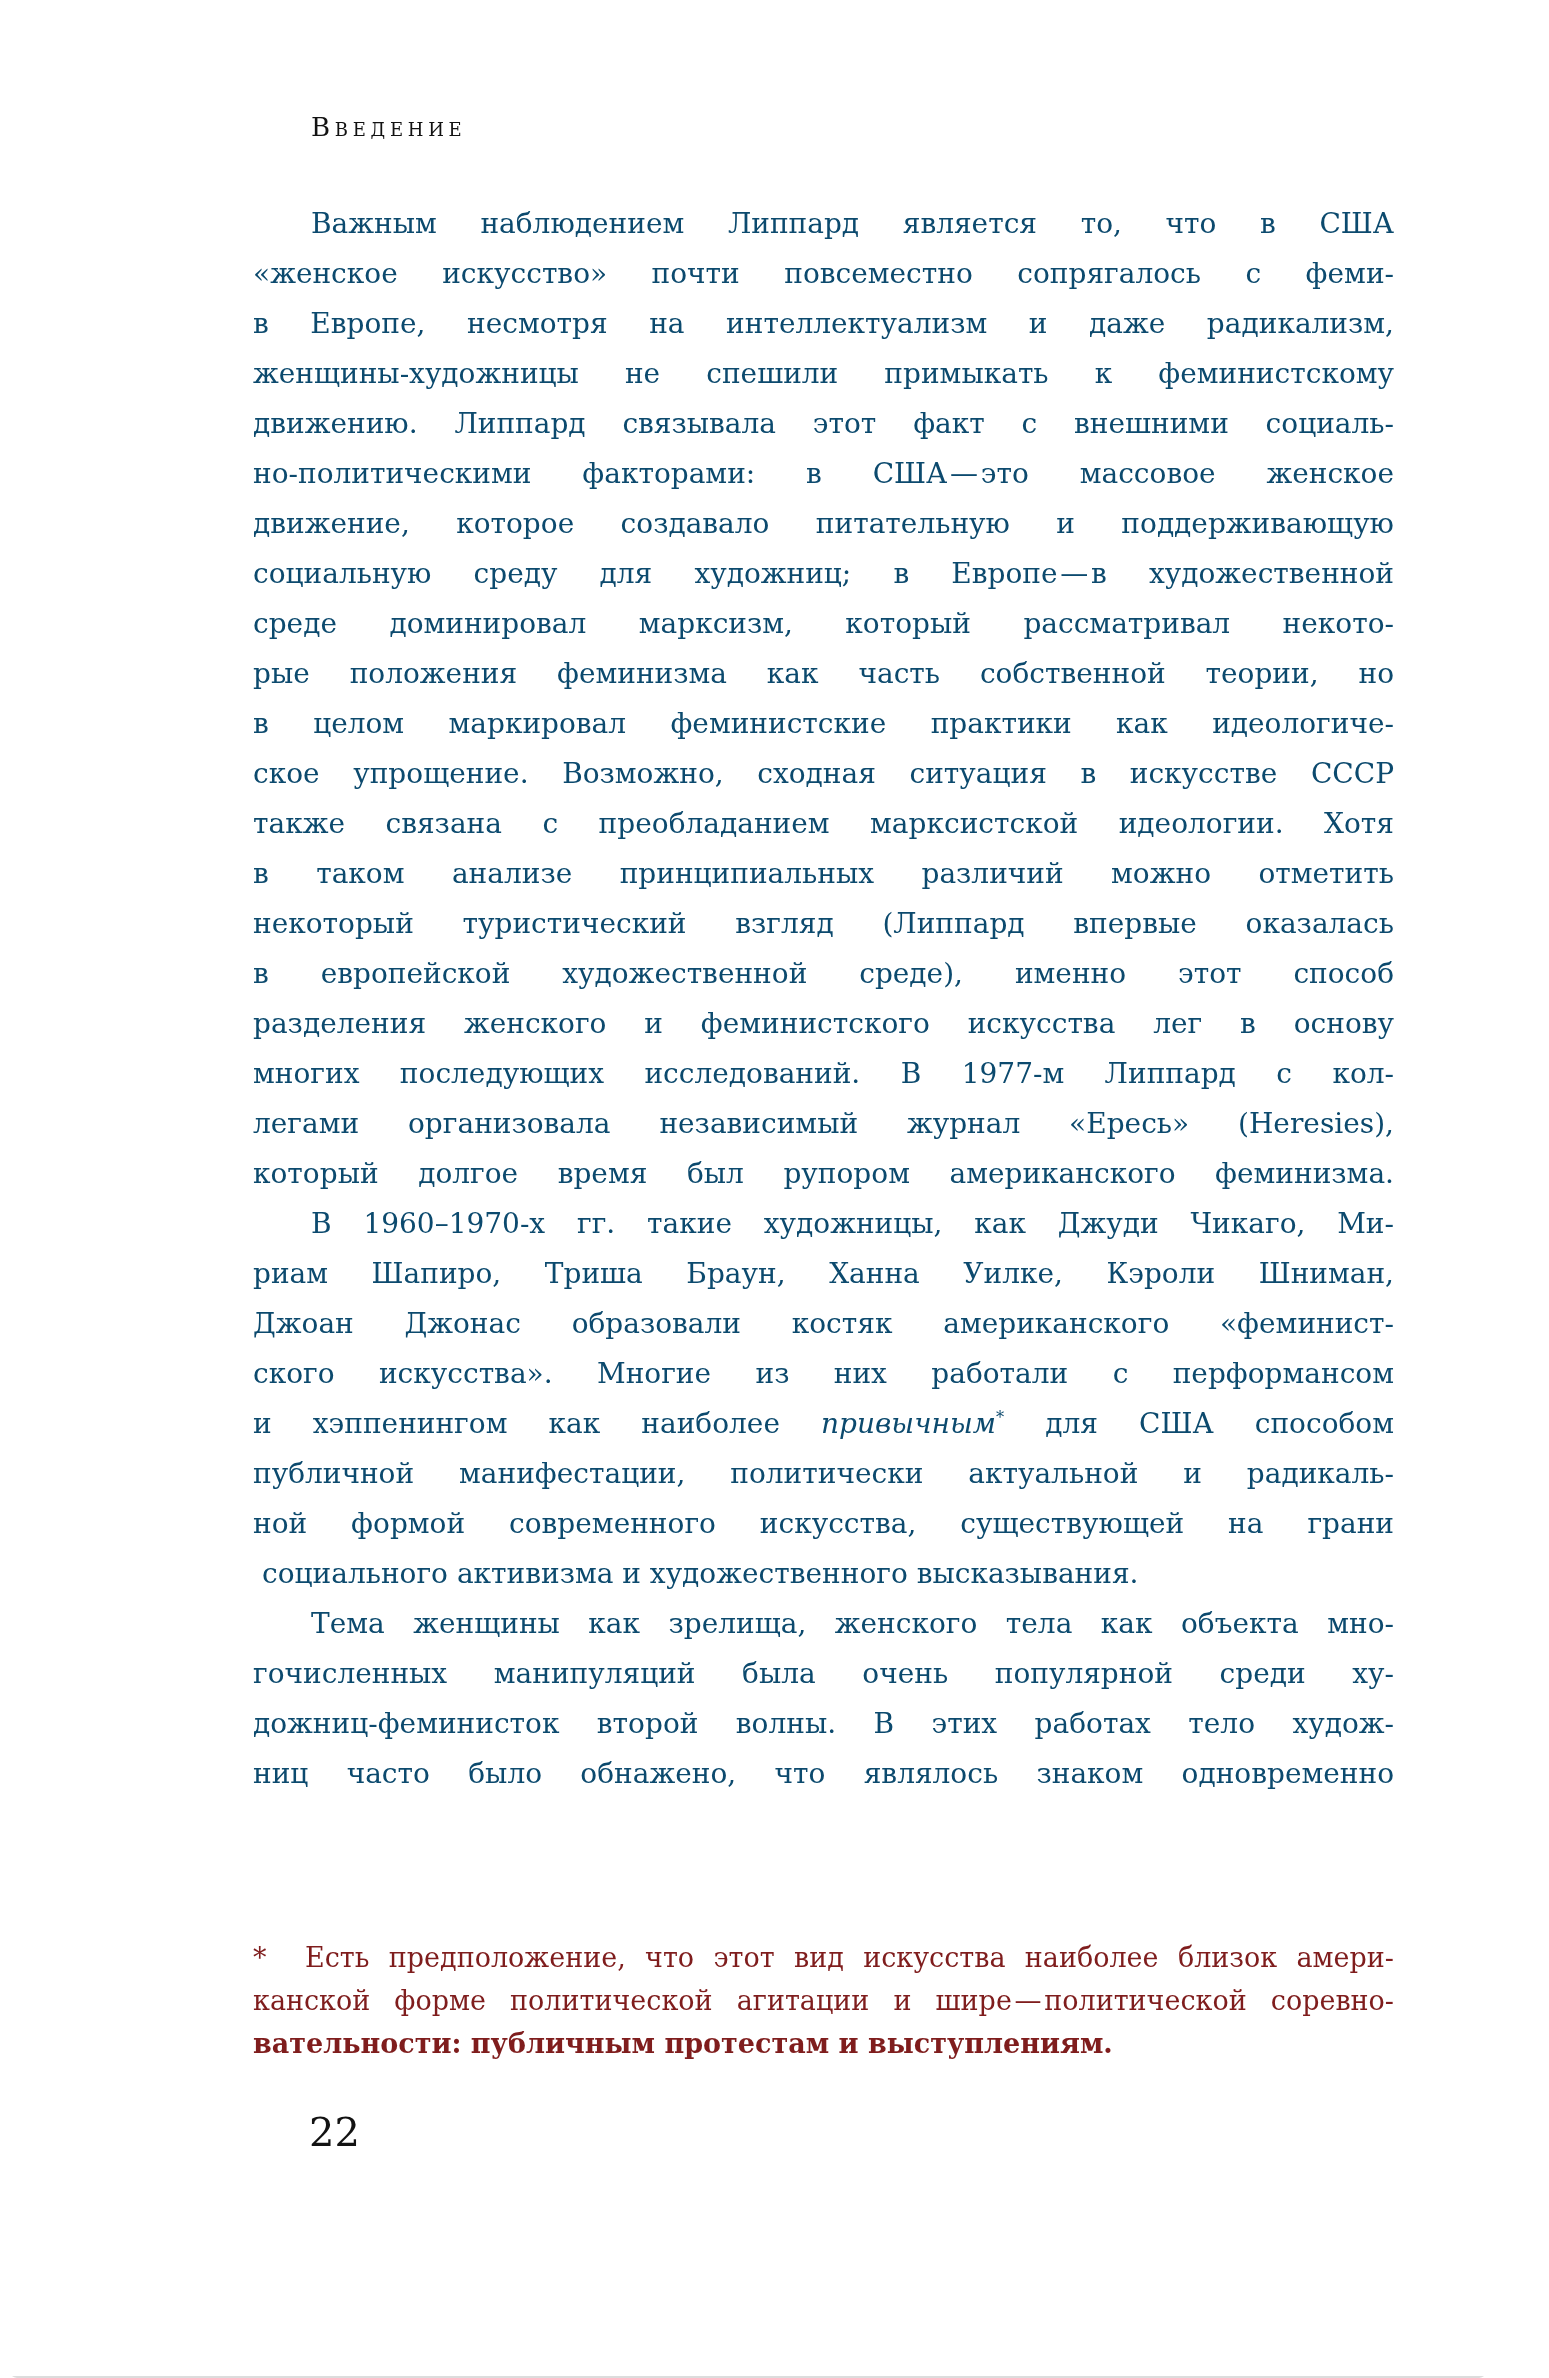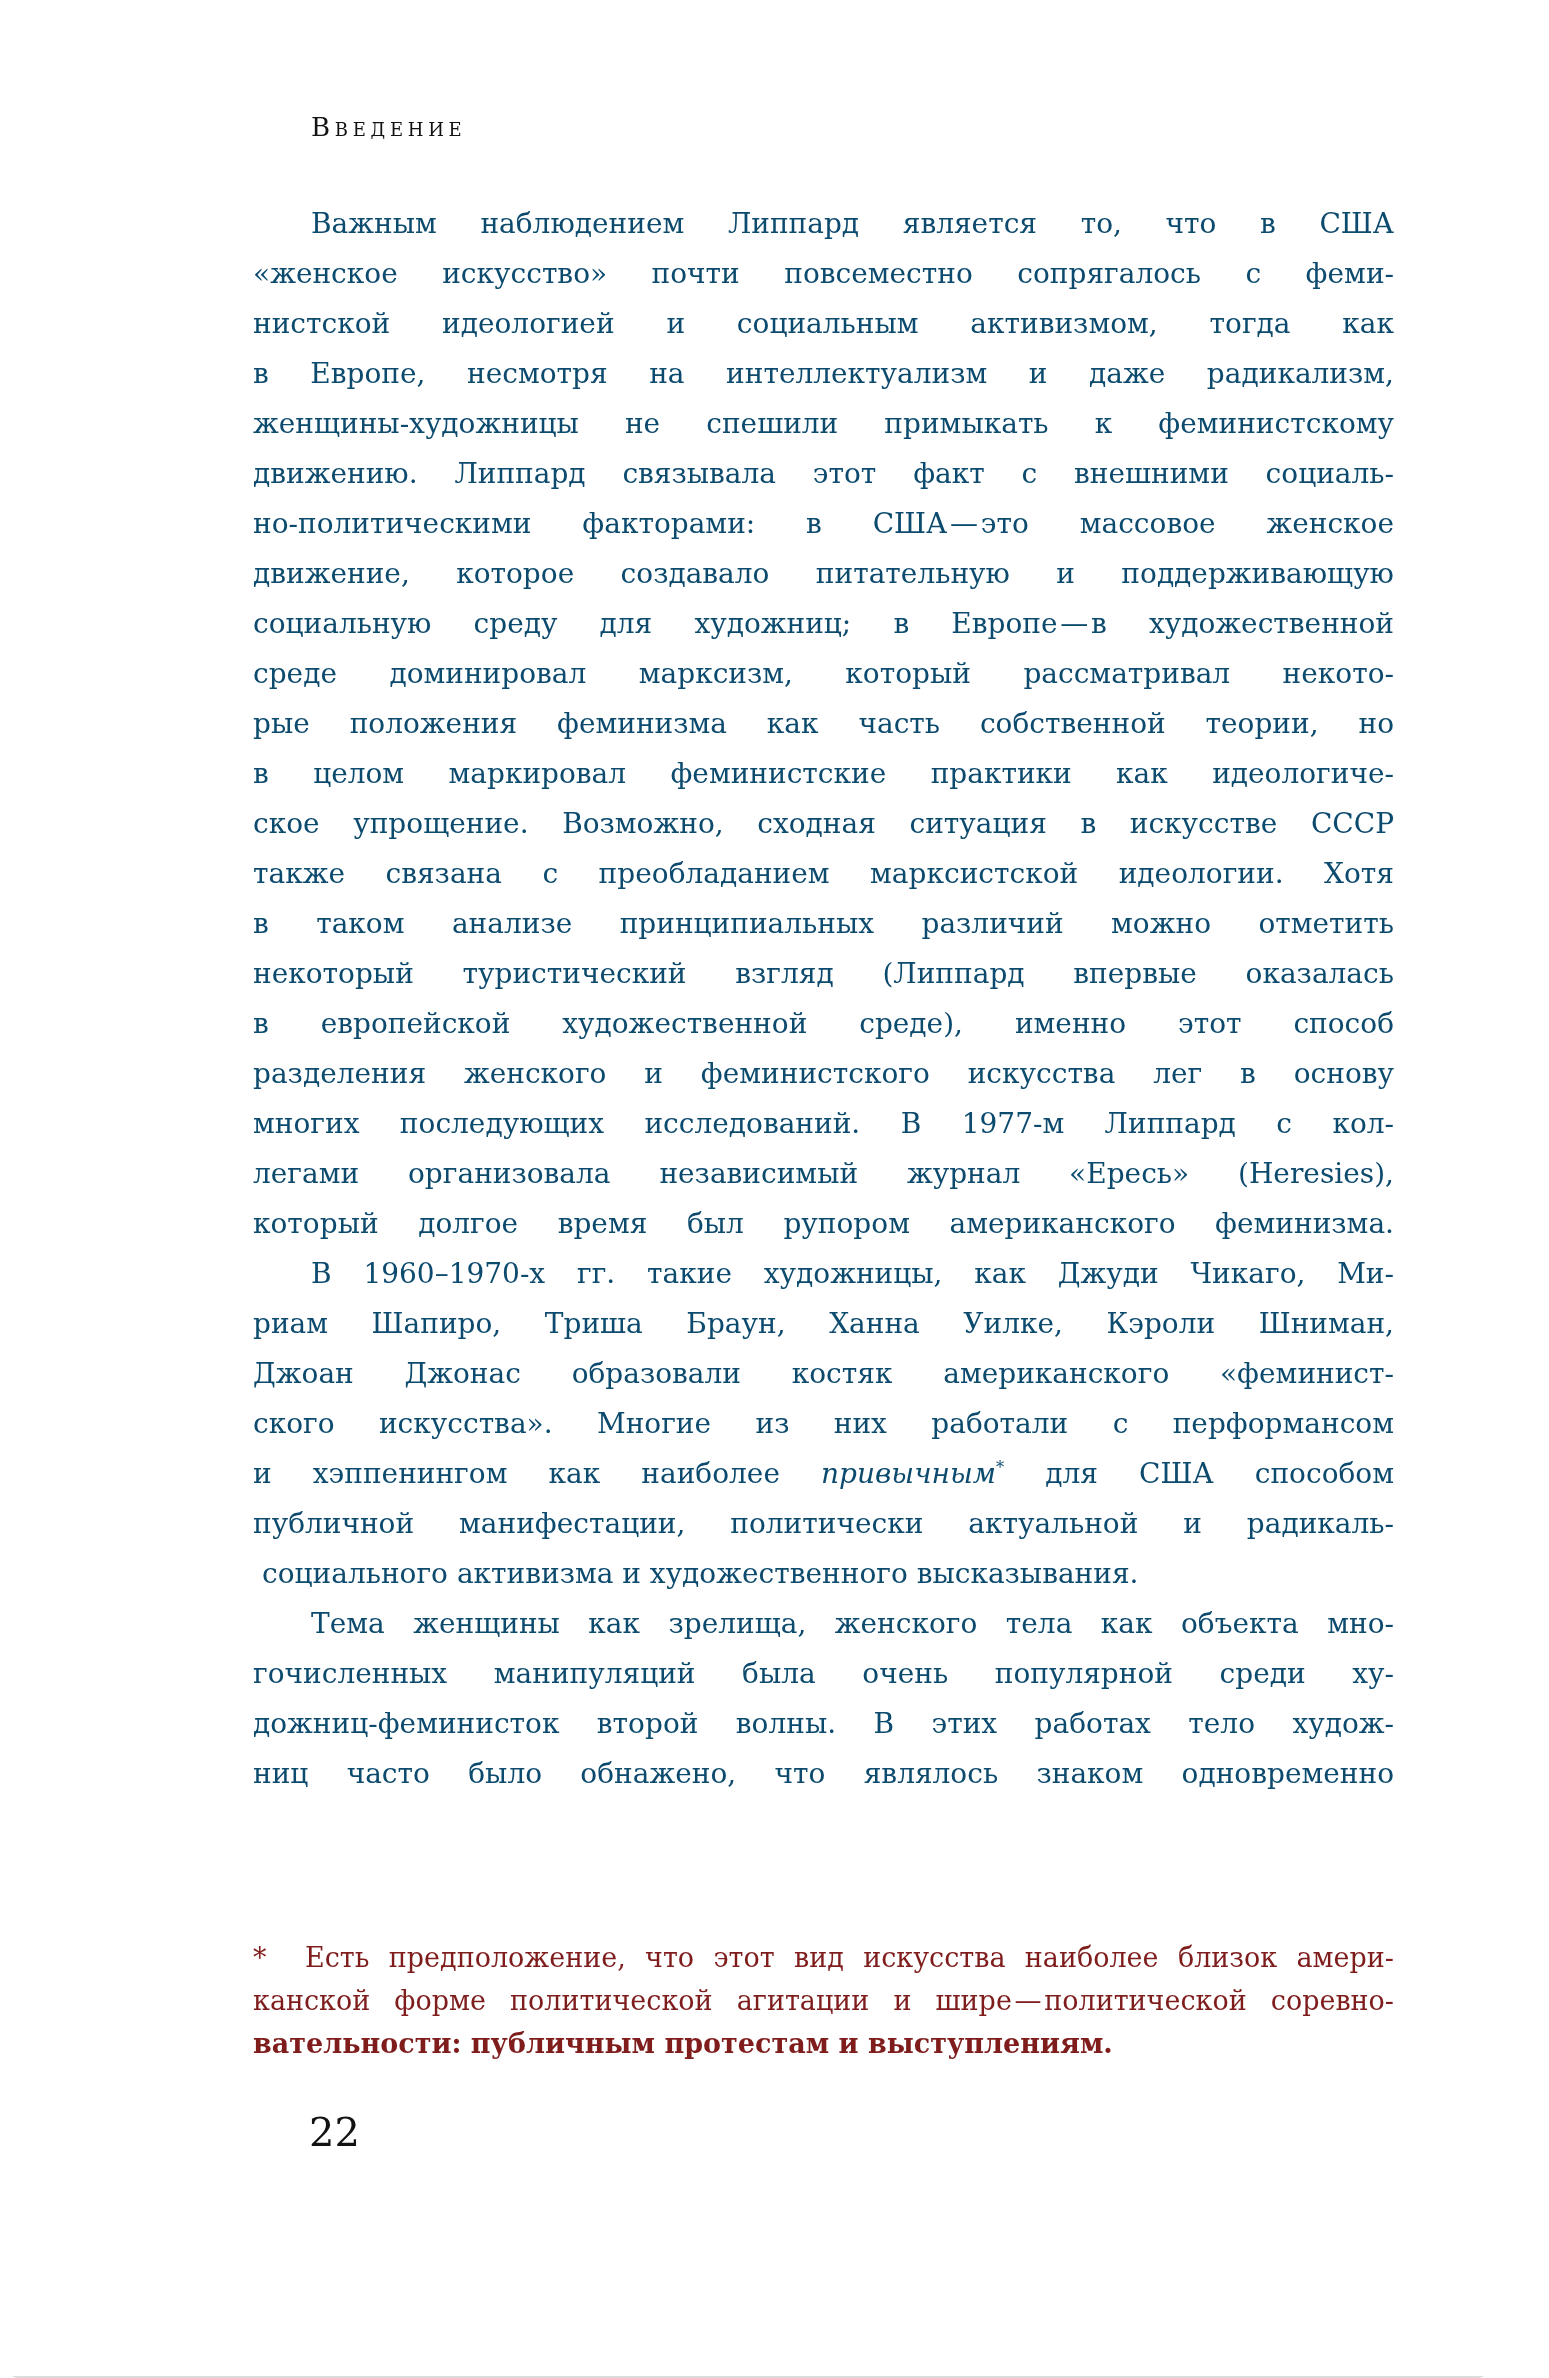--- a/index.html
+++ b/index.html
@@ -99,21 +99,20 @@
 
 <div class="page">
 
   <div class="running-header">Введение</div>
 
   <div class="body-text">
 
     <div>
       <div class="line indent">Важным наблюдением Липпард является то, что в США</div>
       <div class="line">«женское искусство» почти повсеместно сопрягалось с феми-</div>
-      <div class="line">нистской идеологией и социальным активизмом, тогда как</div>
       <div class="line">в Европе, несмотря на интеллектуализм и даже радикализм,</div>
       <div class="line">женщины-художницы не спешили примыкать к феминистскому</div>
       <div class="line">движению. Липпард связывала этот факт с внешними социаль-</div>
       <div class="line">но-политическими факторами: в США — это массовое женское</div>
       <div class="line">движение, которое создавало питательную и поддерживающую</div>
       <div class="line">социальную среду для художниц; в Европе — в художественной</div>
       <div class="line">среде доминировал марксизм, который рассматривал некото-</div>
       <div class="line">рые положения феминизма как часть собственной теории, но</div>
       <div class="line">в целом маркировал феминистские практики как идеологиче-</div>
       <div class="line">ское упрощение. Возможно, сходная ситуация в искусстве СССР</div>
@@ -127,20 +126,21 @@
       <div class="line">который долгое время был рупором американского феминизма.</div>
     </div>
 
     <div>
       <div class="line indent">В 1960–1970-х гг. такие художницы, как Джуди Чикаго, Ми-</div>
       <div class="line">риам Шапиро, Триша Браун, Ханна Уилке, Кэроли Шниман,</div>
       <div class="line">Джоан Джонас образовали костяк американского «феминист-</div>
       <div class="line">ского искусства». Многие из них работали с перформансом</div>
       <div class="line"><span>и хэппенингом как наиболее </span><em>привычным</em><sup>*</sup><span> для США способом</span></div>
       <div class="line">публичной манифестации, политически актуальной и радикаль-</div>
+      <div class="line">ной формой современного искусства, существующей на грани</div>
       <div class="line last">социального активизма и художественного высказывания.</div>
     </div>
 
     <div>
       <div class="line indent">Тема женщины как зрелища, женского тела как объекта мно-</div>
       <div class="line">гочисленных манипуляций была очень популярной среди ху-</div>
       <div class="line">дожниц-феминисток второй волны. В этих работах тело худож-</div>
       <div class="line">ниц часто было обнажено, что являлось знаком одновременно</div>
     </div>
 

